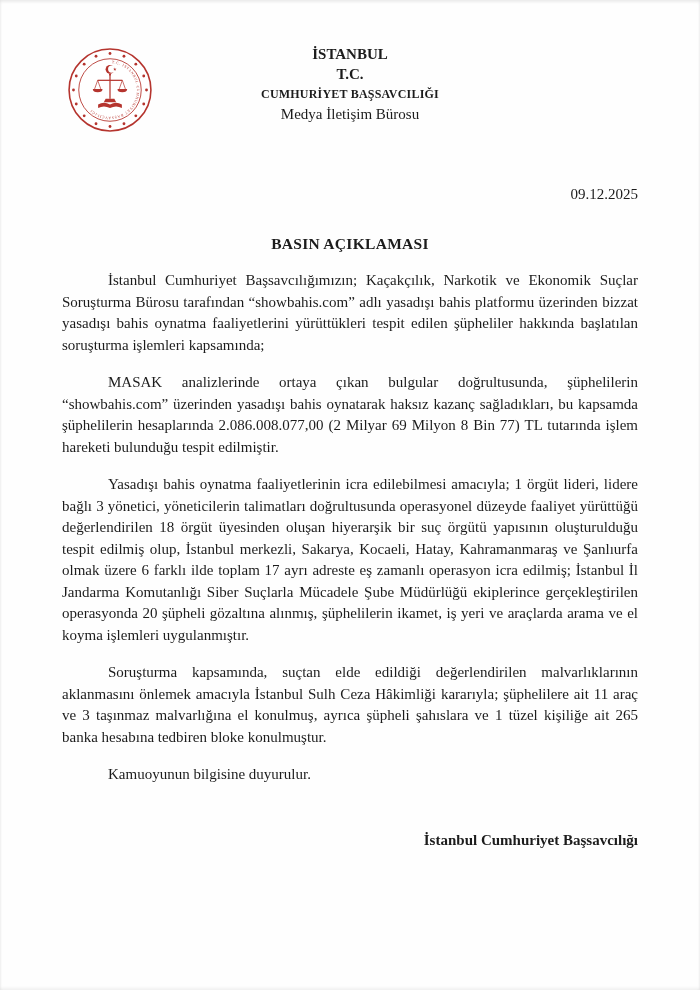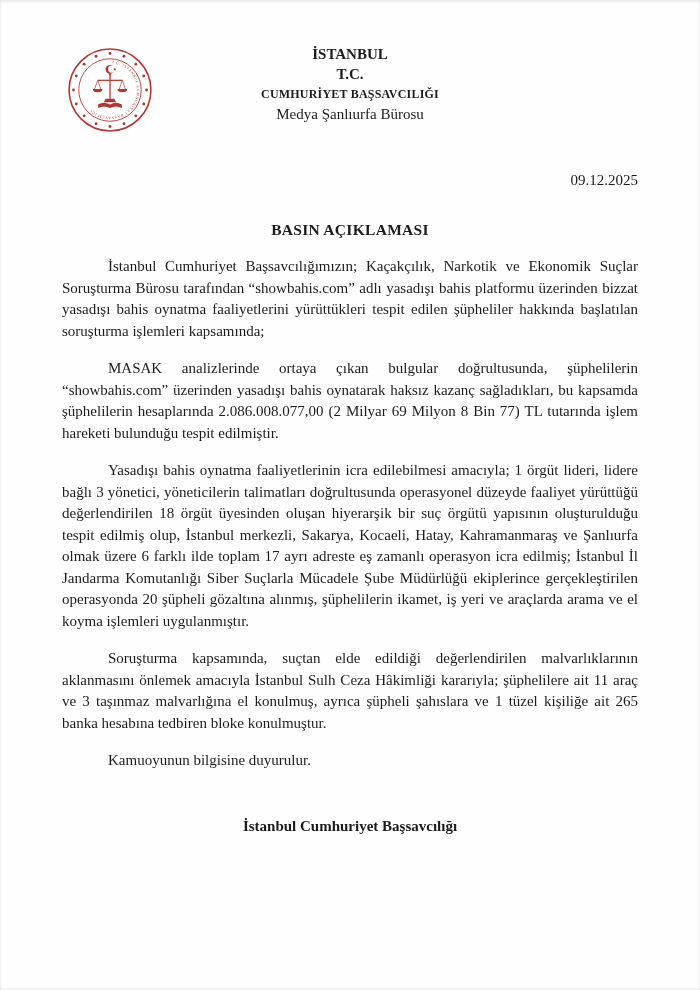--- a/index.html
+++ b/index.html
@@ -30,41 +30,41 @@
     top: 0;
     width: 88px;
     height: 92px;
   }
   .lh-line { line-height: 20px; font-size: 15px; }
   .lh-bold { font-weight: bold; }
   .lh-org  { font-size: 12px; font-weight: bold; letter-spacing: 0.2px; }
   .date-line {
     text-align: right;
     font-size: 15px;
-    margin-top: 30px;
+    margin-top: 44px;
     margin-bottom: 28px;
     line-height: 21px;
   }
   .doc-title {
     text-align: center;
     font-weight: bold;
     font-size: 15.5px;
     letter-spacing: 0.3px;
     line-height: 21px;
   }
   .doc-body p {
     margin: 16px 0 13px 0;
     font-size: 15px;
     line-height: 21.5px;
     text-align: justify;
     text-indent: 46px;
   }
   .signature {
     margin-top: 44px;
-    text-align: center;
+    text-align: right;
     font-weight: bold;
     font-size: 15px;
     line-height: 21px;
   }
   .emblem-red { fill: #b5342e; }
   .emblem-red-stroke { stroke: #b5342e; fill: none; }
 </style>
 </head>
 <body>
 
@@ -113,21 +113,21 @@
         <path d="M64 39 L60.5 48.8 M64 39 L67.5 48.8" class="emblem-red-stroke" stroke-width="0.8"></path>
         <path d="M58.5 49 A5.5 3.6 0 0 0 69.5 49 Z" class="emblem-red"></path>
         <path d="M45 60 L55 60 L57 64 L43 64 Z" class="emblem-red"></path>
         <path d="M36.5 66.5 Q43 62.5 50 66.5 Q57 62.5 63.5 66.5 L63.5 70.5 Q57 67 50 70.5 Q43 67 36.5 70.5 Z" class="emblem-red"></path>
       </g>
     </svg>
 
     <div class="lh-line lh-bold">İSTANBUL</div>
     <div class="lh-line lh-bold">T.C.</div>
     <div class="lh-line lh-org">CUMHURİYET BAŞSAVCILIĞI</div>
-    <div class="lh-line">Medya Şanlıurfa Bürosu</div>
+    <div class="lh-line">Medya İletişim Bürosu</div>
   </div>
 
   <div class="date-line">09.12.2025</div>
 
   <div class="doc-title">BASIN AÇIKLAMASI</div>
 
   <div class="doc-body">
     <p>İstanbul Cumhuriyet Başsavcılığımızın; Kaçakçılık, Narkotik ve Ekonomik Suçlar Soruşturma Bürosu tarafından “showbahis.com” adlı yasadışı bahis platformu üzerinden bizzat yasadışı bahis oynatma faaliyetlerini yürüttükleri tespit edilen şüpheliler hakkında başlatılan soruşturma işlemleri kapsamında;</p>
     <p>MASAK analizlerinde ortaya çıkan bulgular doğrultusunda, şüphelilerin “showbahis.com” üzerinden yasadışı bahis oynatarak haksız kazanç sağladıkları, bu kapsamda şüphelilerin hesaplarında 2.086.008.077,00 (2 Milyar 69 Milyon 8 Bin 77) TL tutarında işlem hareketi bulunduğu tespit edilmiştir.</p>
     <p>Yasadışı bahis oynatma faaliyetlerinin icra edilebilmesi amacıyla; 1 örgüt lideri, lidere bağlı 3 yönetici, yöneticilerin talimatları doğrultusunda operasyonel düzeyde faaliyet yürüttüğü değerlendirilen 18 örgüt üyesinden oluşan hiyerarşik bir suç örgütü yapısının oluşturulduğu tespit edilmiş olup, İstanbul merkezli, Sakarya, Kocaeli, Hatay, Kahramanmaraş ve Şanlıurfa olmak üzere 6 farklı ilde toplam 17 ayrı adreste eş zamanlı operasyon icra edilmiş; İstanbul İl Jandarma Komutanlığı Siber Suçlarla Mücadele Şube Müdürlüğü ekiplerince gerçekleştirilen operasyonda 20 şüpheli gözaltına alınmış, şüphelilerin ikamet, iş yeri ve araçlarda arama ve el koyma işlemleri uygulanmıştır.</p>

